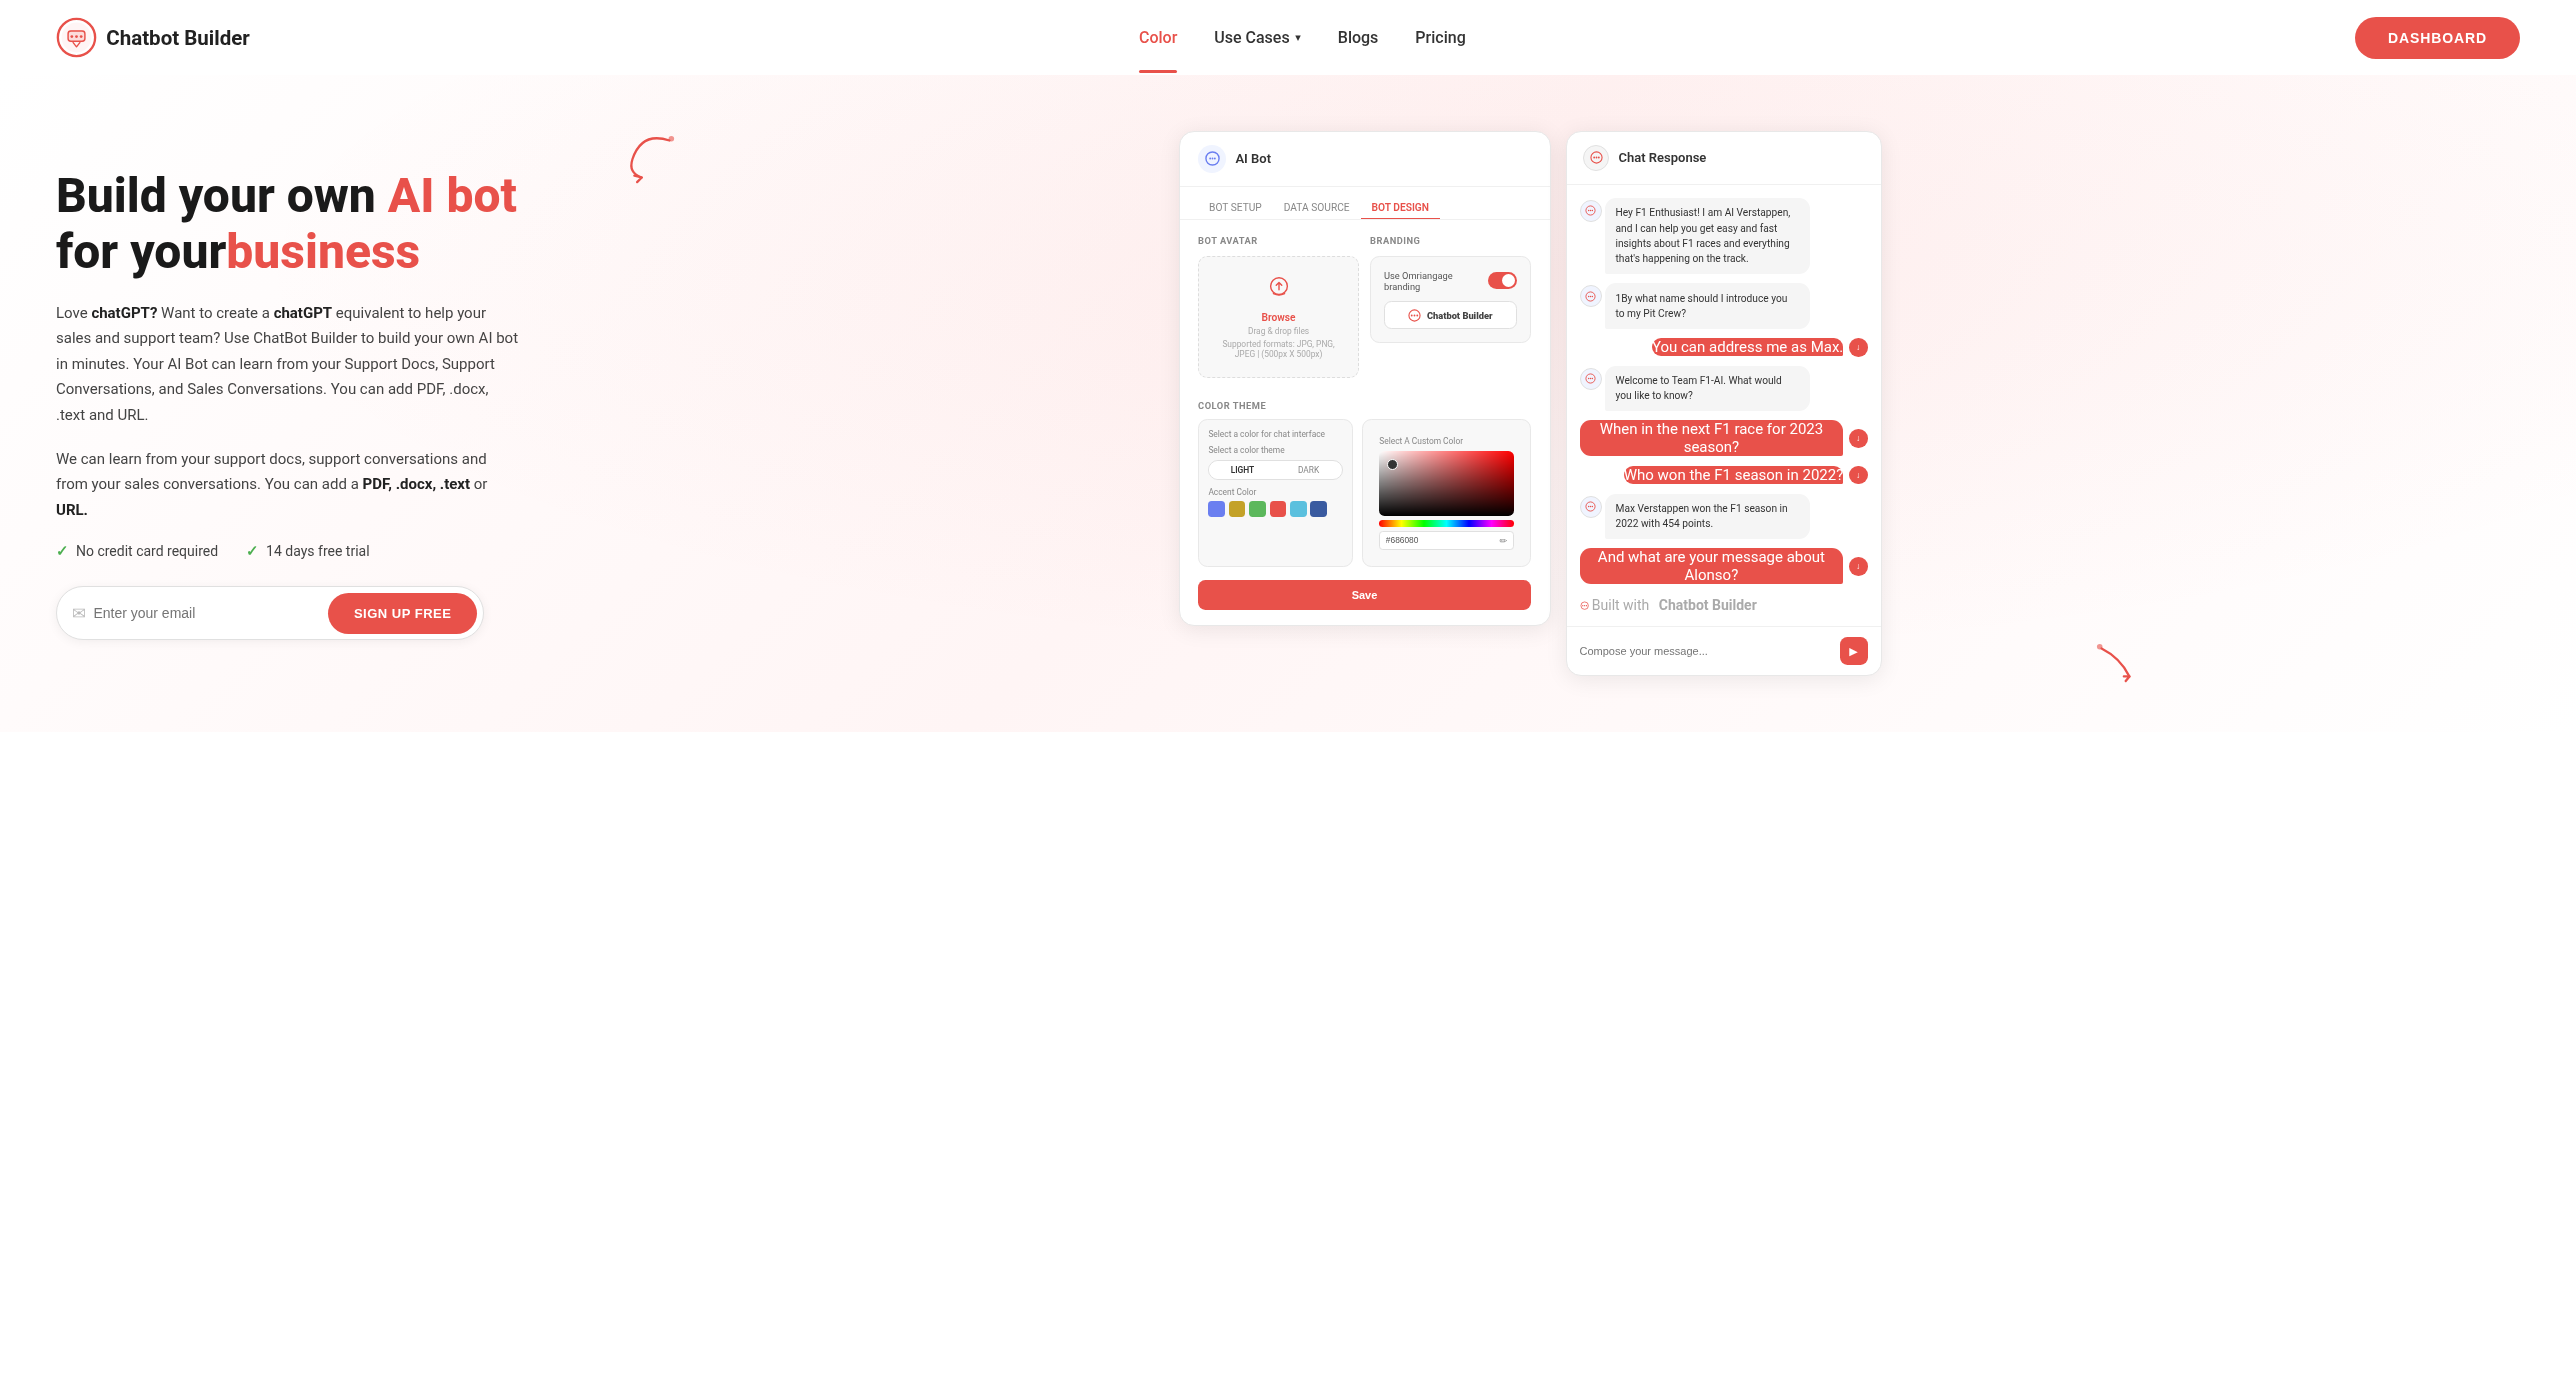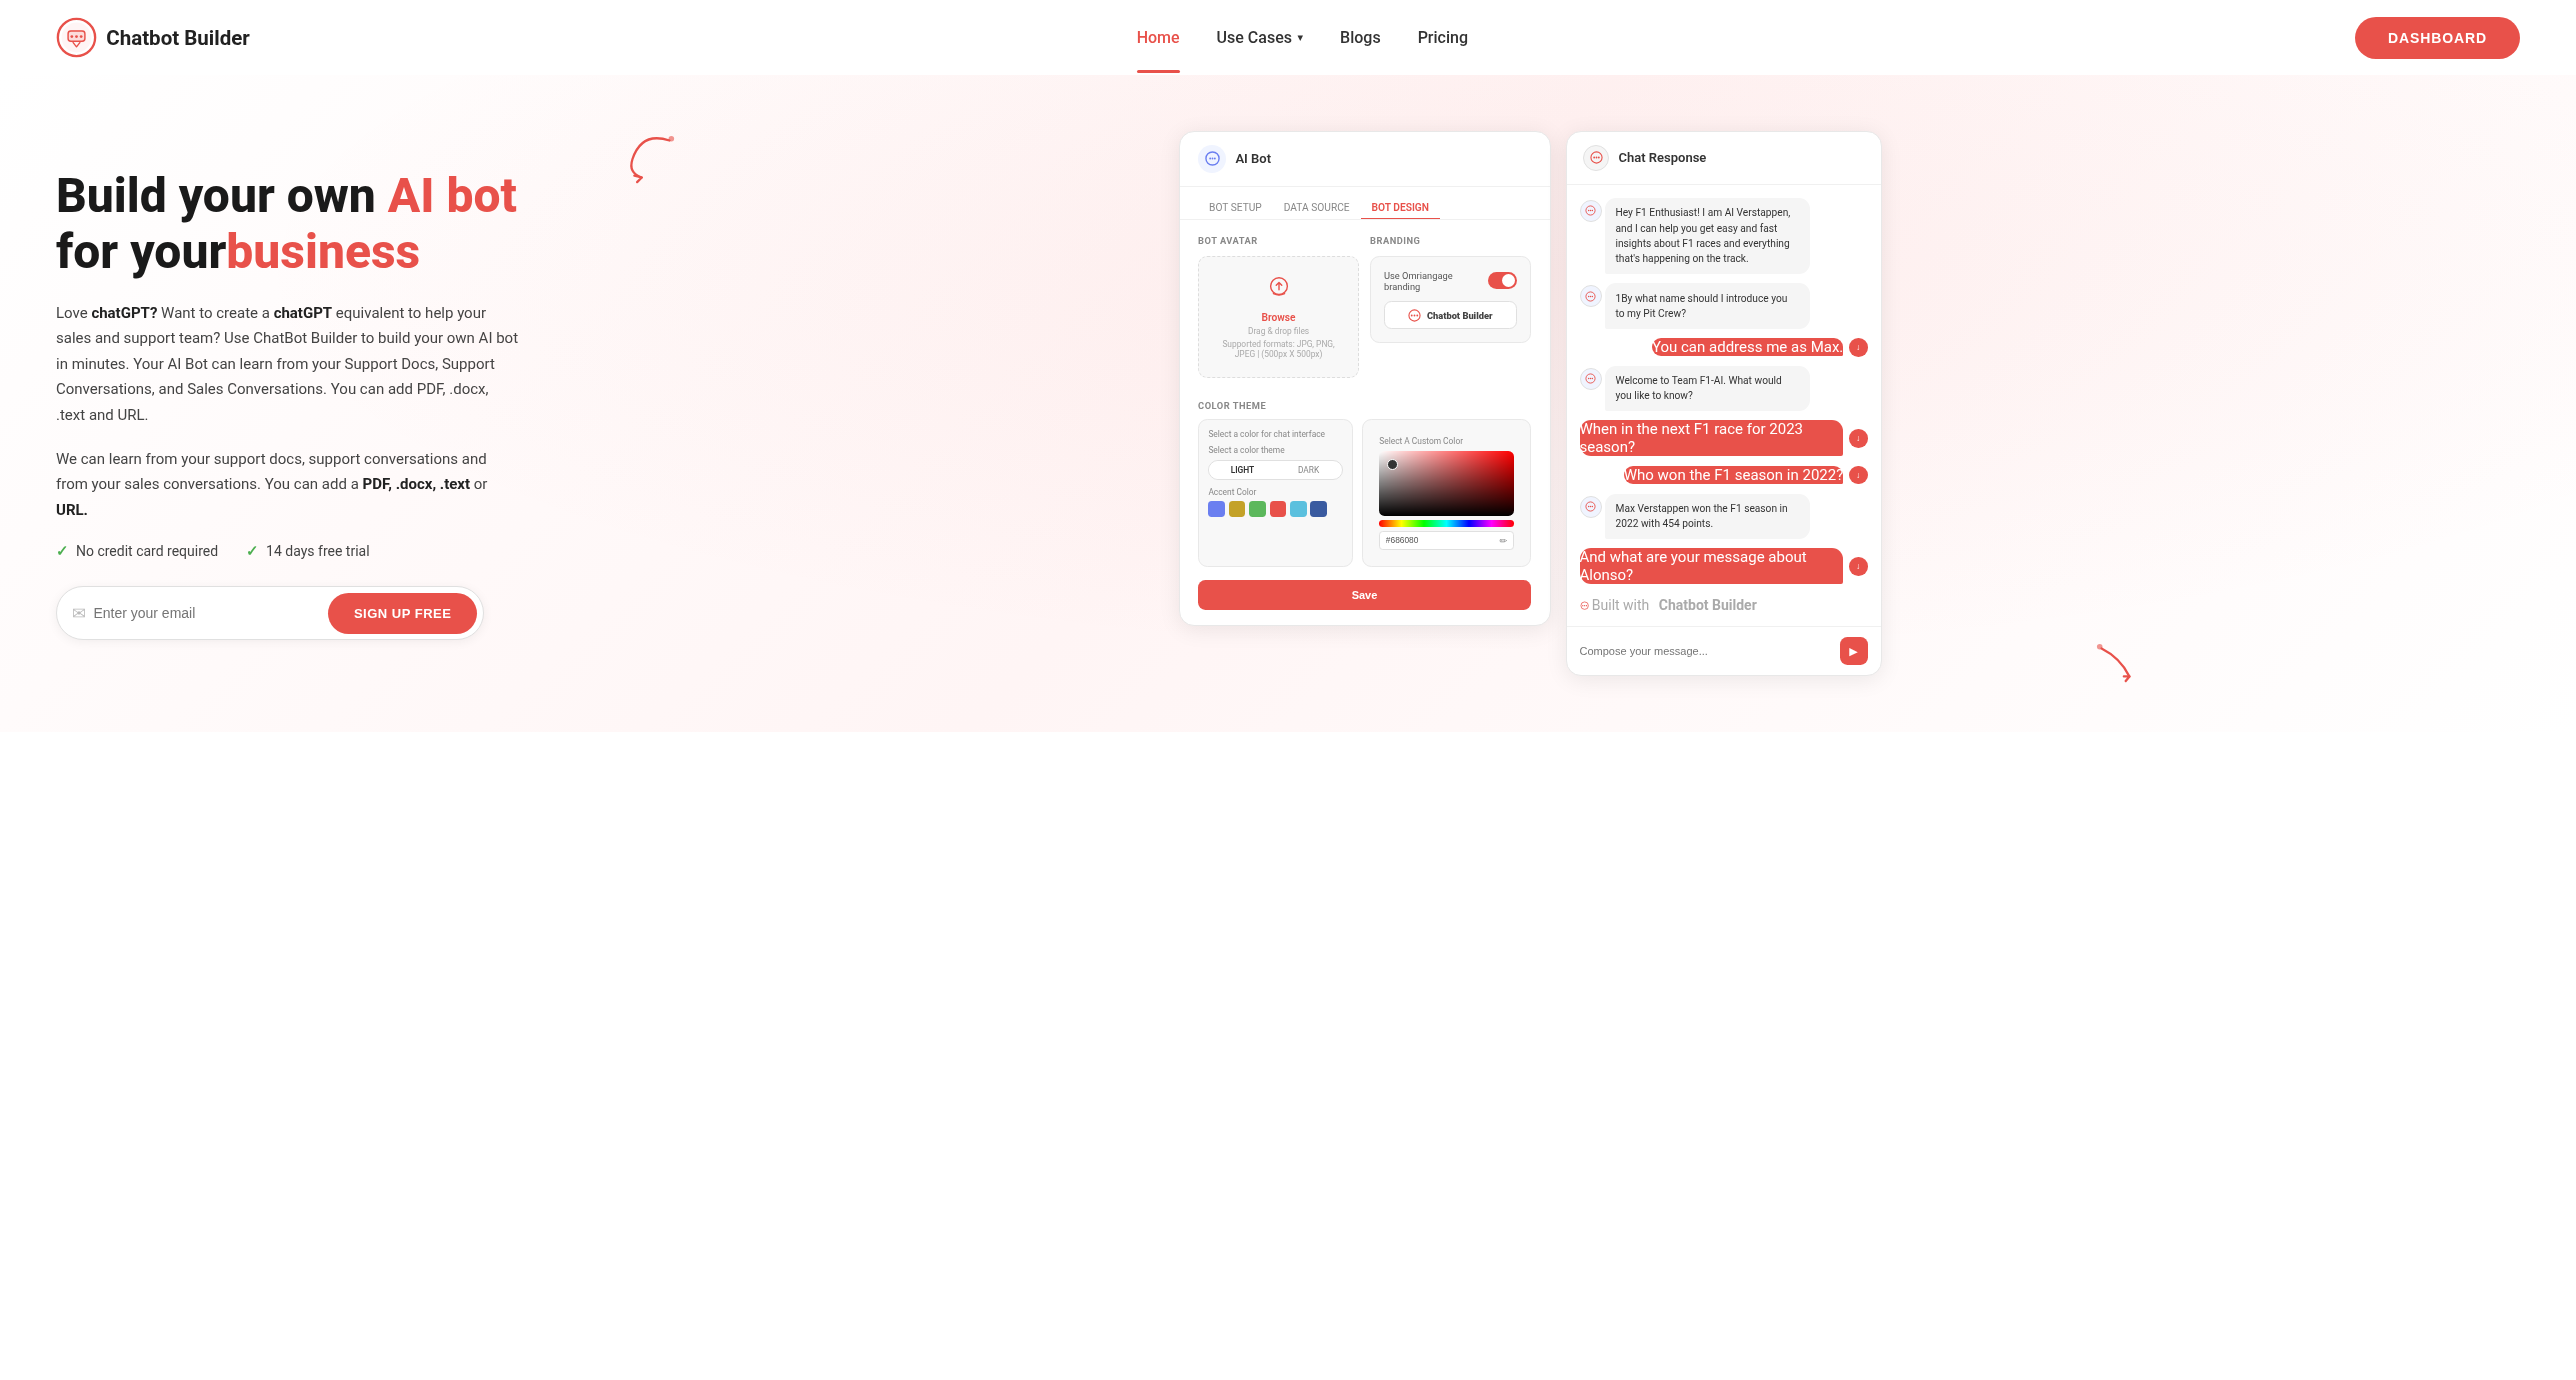--- a/index.html
+++ b/index.html
@@ -543,20 +543,21 @@
       padding: 7.4px 11px;
       font-size: 10.2px;
       color: #333;
       line-height: 1.5;
       max-width: 205px;
     }
     .user-bubble {
       background: #e8514a;
       color: #fff;
       border-radius: 11px 11px 1.9px 11px;
+      text-align: center;
     }
     .user-bubble-wrap {
       display: flex;
       align-items: center;
       gap: 5.6px;
     }
     .download-icon-small {
       background: #e8514a;
       color: #fff;
       width: 18.6px;
@@ -628,21 +629,21 @@
       <rect x="13" y="15" width="18" height="11" rx="3" stroke="#e8514a" stroke-width="1.5" fill="none"></rect>
       <circle cx="17" cy="21" r="1.5" fill="#e8514a"></circle>
       <circle cx="22" cy="21" r="1.5" fill="#e8514a"></circle>
       <circle cx="27" cy="21" r="1.5" fill="#e8514a"></circle>
       <path d="M18 27 L22 32 L26 27" stroke="#e8514a" stroke-width="1.5" fill="none" stroke-linejoin="round"></path>
     </svg>
     <span class="nav-logo-text">Chatbot Builder</span>
   </div>
 
   <div class="nav-links">
-    <a class="nav-link active">Home</a>
+    <a class="nav-link active">Color</a>
     <a class="nav-link nav-link-dropdown">
       <span>Use Cases</span>
       <span class="chevron-icon">▾</span>
     </a>
     <a class="nav-link">Blogs</a>
     <a class="nav-link">Pricing</a>
   </div>
 
   <button class="dashboard-btn">DASHBOARD</button>
 </nav>

